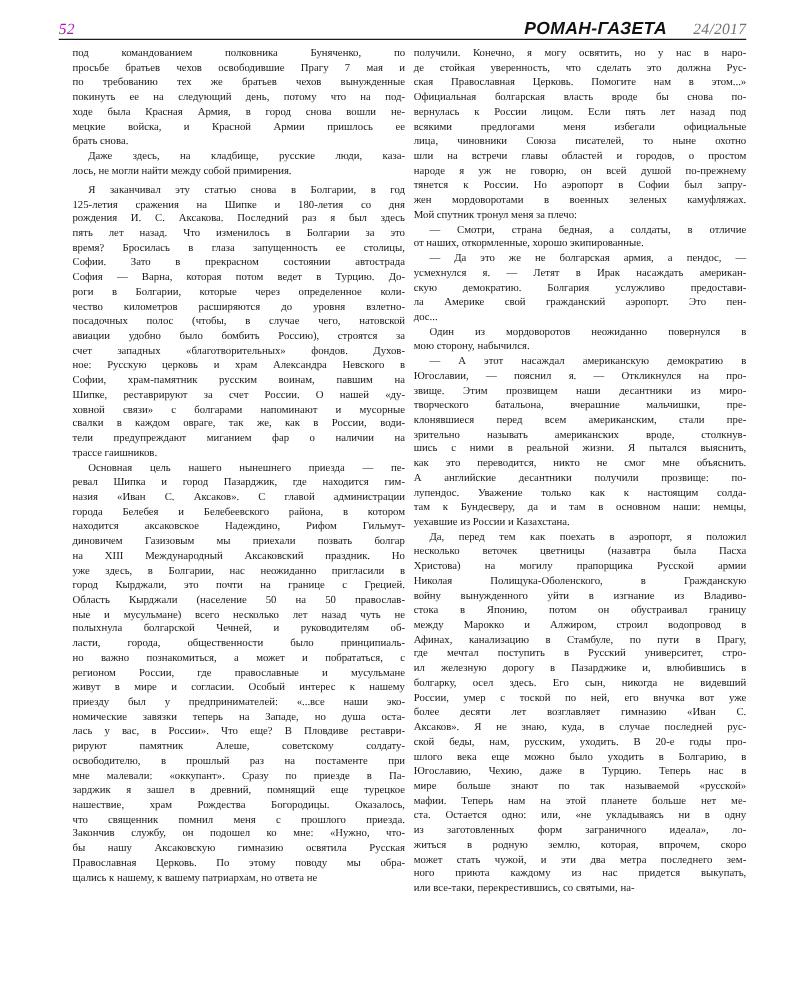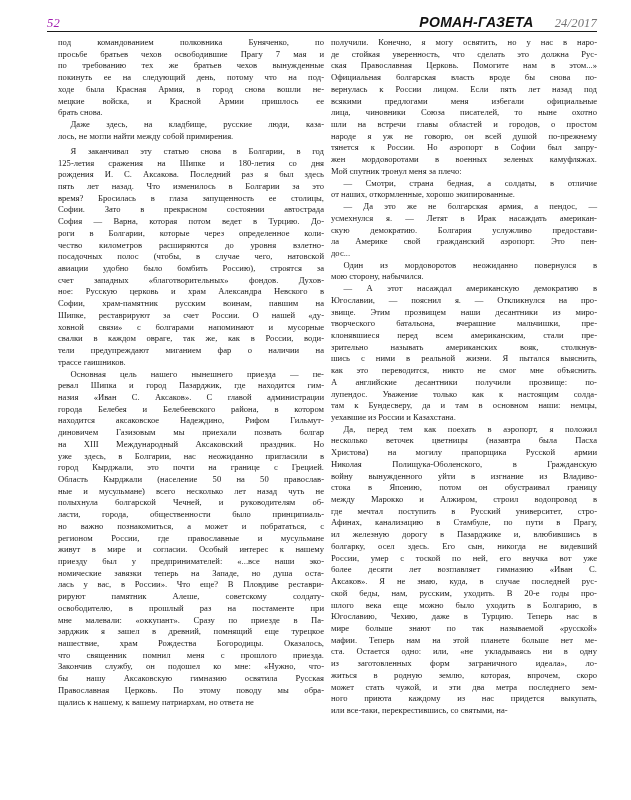--- a/index.html
+++ b/index.html
@@ -221,38 +221,38 @@
       <p class="para">
         <span class="ln ind">Один из мордоворотов неожиданно повернулся в</span>
         <span class="ln last">мою сторону, набычился.</span>
       </p>
       <p class="para">
         <span class="ln ind">— А этот насаждал американскую демократию в</span>
         <span class="ln">Югославии, — пояснил я. — Откликнулся на про-</span>
         <span class="ln">звище. Этим прозвищем наши десантники из миро-</span>
         <span class="ln">творческого батальона, вчерашние мальчишки, пре-</span>
         <span class="ln">клонявшиеся перед всем американским, стали пре-</span>
-        <span class="ln">зрительно называть американских вояк, столкнув-</span>
+        <span class="ln">зрительно называть американских вроде, столкнув-</span>
         <span class="ln">шись с ними в реальной жизни. Я пытался выяснить,</span>
         <span class="ln">как это переводится, никто не смог мне объяснить.</span>
         <span class="ln">А английские десантники получили прозвище: по-</span>
         <span class="ln">лупендос. Уважение только как к настоящим солда-</span>
         <span class="ln">там к Бундесверу, да и там в основном наши: немцы,</span>
         <span class="ln last">уехавшие из России и Казахстана.</span>
       </p>
       <p class="para">
         <span class="ln ind">Да, перед тем как поехать в аэропорт, я положил</span>
         <span class="ln">несколько веточек цветницы (назавтра была Пасха</span>
         <span class="ln">Христова) на могилу прапорщика Русской армии</span>
         <span class="ln">Николая Полищука-Оболенского, в Гражданскую</span>
         <span class="ln">войну вынужденного уйти в изгнание из Владиво-</span>
         <span class="ln">стока в Японию, потом он обустраивал границу</span>
         <span class="ln">между Марокко и Алжиром, строил водопровод в</span>
+        <span class="ln">Афинах, канализацию в Стамбуле, по пути в Прагу,</span>
         <span class="ln">где мечтал поступить в Русский университет, стро-</span>
-        <span class="ln">Афинах, канализацию в Стамбуле, по пути в Прагу,</span>
         <span class="ln">ил железную дорогу в Пазарджике и, влюбившись в</span>
         <span class="ln">болгарку, осел здесь. Его сын, никогда не видевший</span>
         <span class="ln">России, умер с тоской по ней, его внучка вот уже</span>
         <span class="ln">более десяти лет возглавляет гимназию «Иван С.</span>
         <span class="ln">Аксаков». Я не знаю, куда, в случае последней рус-</span>
         <span class="ln">ской беды, нам, русским, уходить. В 20-е годы про-</span>
         <span class="ln">шлого века еще можно было уходить в Болгарию, в</span>
         <span class="ln">Югославию, Чехию, даже в Турцию. Теперь нас в</span>
         <span class="ln">мире больше знают по так называемой «русской»</span>
         <span class="ln">мафии. Теперь нам на этой планете больше нет ме-</span>

